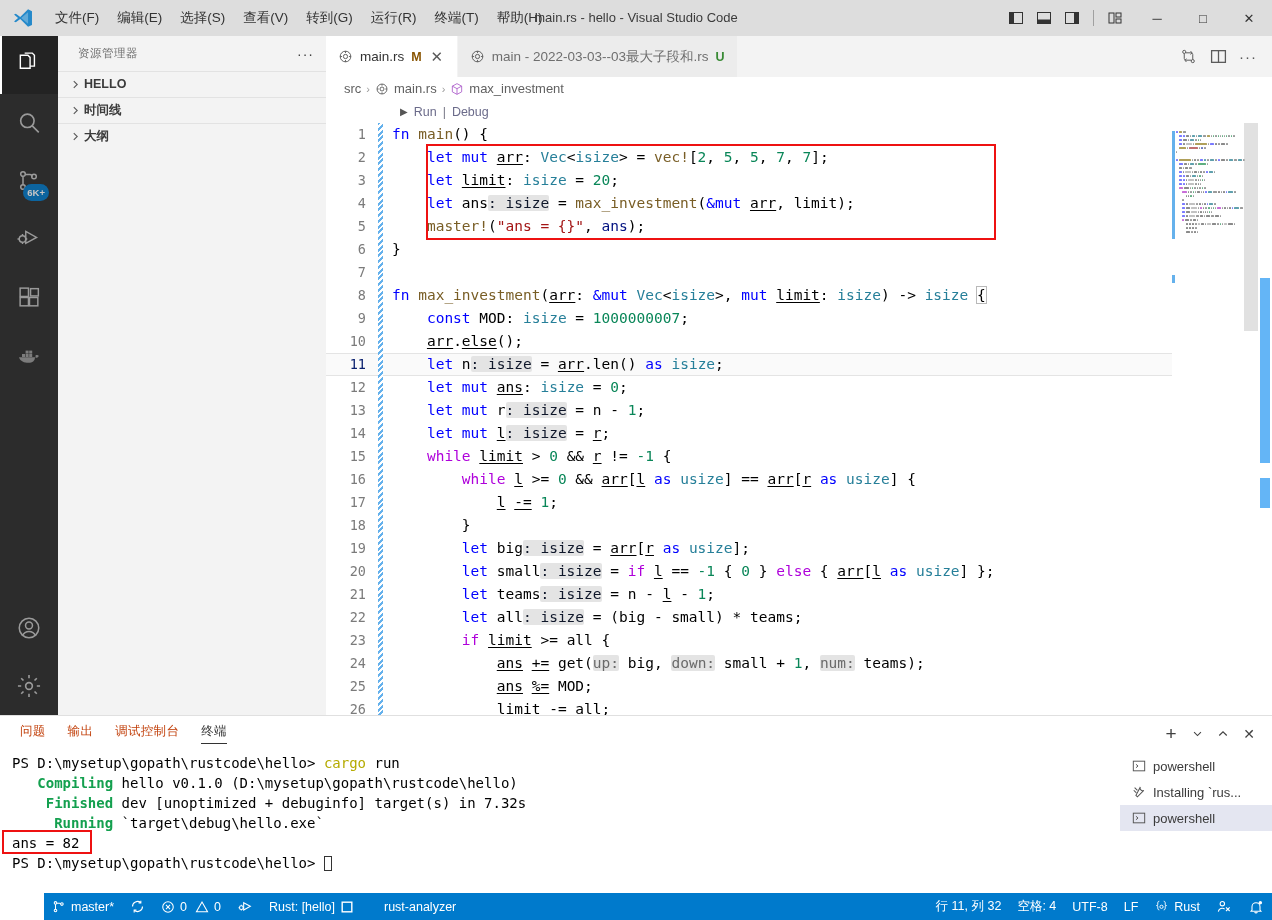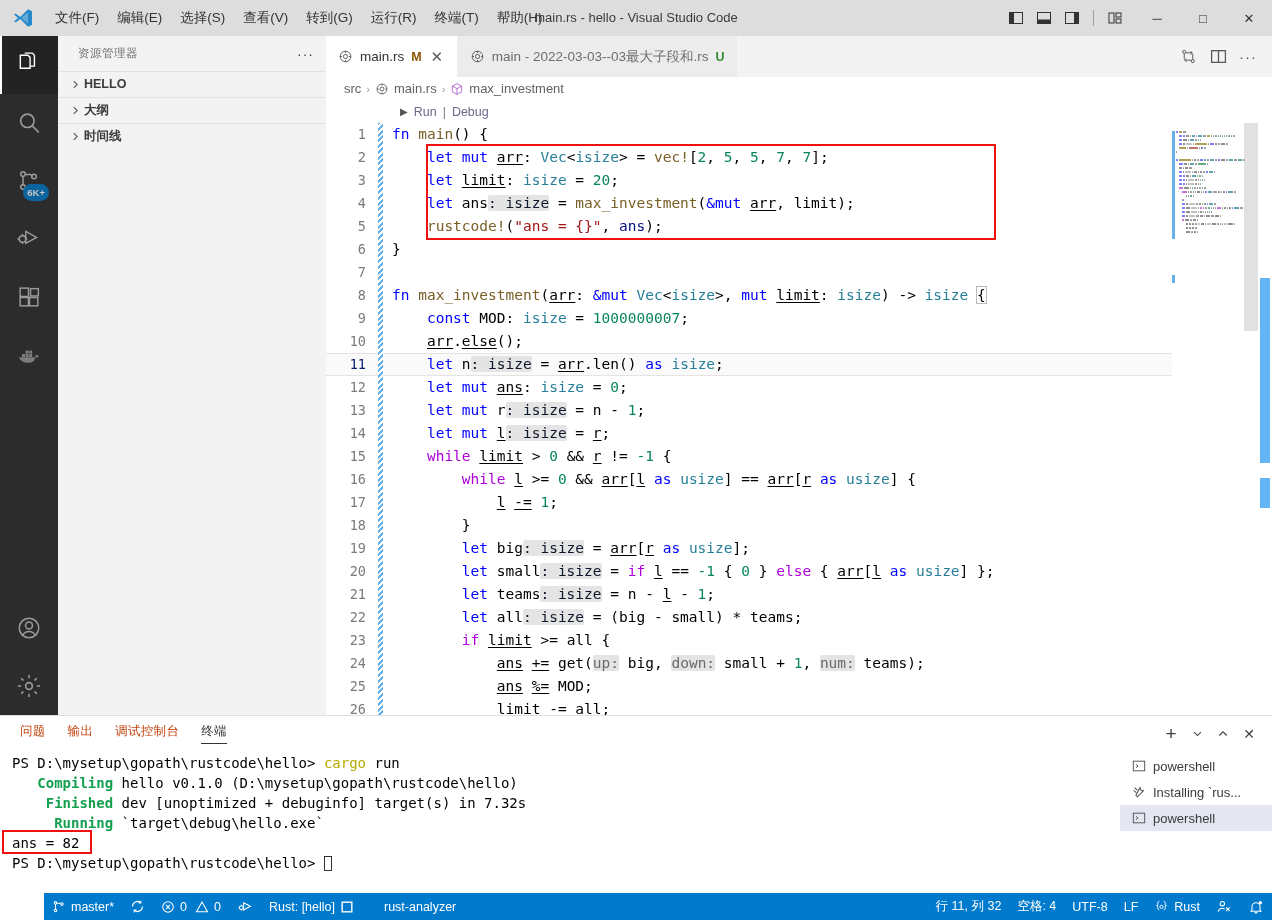--- a/index.html
+++ b/index.html
@@ -332,29 +332,29 @@
             </svg>
         </span>
         <span>HELLO</span>
       </div>
       <div class="sb-row">
         <span class="chev">
           <svg width="11" height="11" viewBox="0 0 16 16" fill="none" stroke="#5a5a5a" stroke-width="1.6">
               <path d="M5.5 3l5 5-5 5"></path>
             </svg>
         </span>
-        <span>大纲</span>
+        <span>时间线</span>
       </div>
       <div class="sb-row">
         <span class="chev">
           <svg width="11" height="11" viewBox="0 0 16 16" fill="none" stroke="#5a5a5a" stroke-width="1.6">
               <path d="M5.5 3l5 5-5 5"></path>
             </svg>
         </span>
-        <span>时间线</span>
+        <span>大纲</span>
       </div>
     </div>
 
     <div class="editor-area">
 
       <div class="tabs">
         <div class="tab active">
           <span>
             <svg width="15" height="15" viewBox="0 0 24 24" fill="none" stroke="#585858" stroke-width="1.5">
               <circle cx="12" cy="12" r="8.5"></circle>
@@ -427,21 +427,21 @@
         <span>|</span>
         <span class="cl-link">Debug</span>
       </div>
 
       <div class="code-wrap">
         <div class="code-scroll" id="code-lines">
             <div class="line"><div class="lno">1</div><div class="gutter-diff mod"></div><div class="codetext"><span class="kw">fn </span><span class="fn">main</span><span class="punc">() {</span></div></div>
             <div class="line"><div class="lno">2</div><div class="gutter-diff mod"></div><div class="codetext"><span>    </span><span class="kw">let </span><span class="kw">mut </span><span class="mutu">arr</span><span class="punc">: </span><span class="typ">Vec</span><span class="punc">&lt;</span><span class="typ">isize</span><span class="punc">&gt; = </span><span class="mac">vec!</span><span class="punc">[</span><span class="num">2</span><span class="punc">, </span><span class="num">5</span><span class="punc">, </span><span class="num">5</span><span class="punc">, </span><span class="num">7</span><span class="punc">, </span><span class="num">7</span><span class="punc">];</span></div></div>
             <div class="line"><div class="lno">3</div><div class="gutter-diff mod"></div><div class="codetext"><span>    </span><span class="kw">let </span><span class="mutu">limit</span><span class="punc">: </span><span class="typ">isize</span><span class="punc"> = </span><span class="num">20</span><span class="punc">;</span></div></div>
             <div class="line"><div class="lno">4</div><div class="gutter-diff mod"></div><div class="codetext"><span>    </span><span class="kw">let </span><span class="op">ans</span><span class="hint">: isize</span><span class="punc"> = </span><span class="fn">max_investment</span><span class="punc">(</span><span class="kw">&amp;mut </span><span class="mutu">arr</span><span class="punc">, </span><span class="op">limit</span><span class="punc">);</span></div></div>
-            <div class="line"><div class="lno">5</div><div class="gutter-diff mod"></div><div class="codetext"><span>    </span><span class="mac">rustcode!</span><span class="punc">(</span><span class="str">"ans = {}"</span><span class="punc">, </span><span class="var">ans</span><span class="punc">);</span></div></div>
+            <div class="line"><div class="lno">5</div><div class="gutter-diff mod"></div><div class="codetext"><span>    </span><span class="mac">master!</span><span class="punc">(</span><span class="str">"ans = {}"</span><span class="punc">, </span><span class="var">ans</span><span class="punc">);</span></div></div>
             <div class="line"><div class="lno">6</div><div class="gutter-diff mod"></div><div class="codetext"><span class="punc">}</span></div></div>
             <div class="line"><div class="lno">7</div><div class="gutter-diff mod"></div><div class="codetext"><span class="punc"></span></div></div>
             <div class="line"><div class="lno">8</div><div class="gutter-diff mod"></div><div class="codetext"><span class="kw">fn </span><span class="fn">max_investment</span><span class="punc">(</span><span class="mutu">arr</span><span class="punc">: </span><span class="kw">&amp;mut </span><span class="typ">Vec</span><span class="punc">&lt;</span><span class="typ">isize</span><span class="punc">&gt;, </span><span class="kw">mut </span><span class="mutu">limit</span><span class="punc">: </span><span class="typ">isize</span><span class="punc">) -&gt; </span><span class="typ">isize</span><span class="punc"> </span><span class="brmatch">{</span></div></div>
             <div class="line"><div class="lno">9</div><div class="gutter-diff mod"></div><div class="codetext"><span>    </span><span class="kw">const </span><span class="op">MOD</span><span class="punc">: </span><span class="typ">isize</span><span class="punc"> = </span><span class="num">1000000007</span><span class="punc">;</span></div></div>
             <div class="line"><div class="lno">10</div><div class="gutter-diff mod"></div><div class="codetext"><span>    </span><span class="mutu">arr</span><span class="punc">.</span><span class="mutu">else</span><span class="punc">();</span></div></div>
             <div class="line current"><div class="lno">11</div><div class="gutter-diff mod"></div><div class="codetext"><span>    </span><span class="kw">let </span><span class="op">n</span><span class="hint">: isize</span><span class="punc"> = </span><span class="mutu">arr</span><span class="punc">.</span><span class="op">len</span><span class="punc">() </span><span class="kw">as </span><span class="typ">isize</span><span class="punc">;</span></div></div>
             <div class="line"><div class="lno">12</div><div class="gutter-diff mod"></div><div class="codetext"><span>    </span><span class="kw">let </span><span class="kw">mut </span><span class="mutu">ans</span><span class="punc">: </span><span class="typ">isize</span><span class="punc"> = </span><span class="num">0</span><span class="punc">;</span></div></div>
             <div class="line"><div class="lno">13</div><div class="gutter-diff mod"></div><div class="codetext"><span>    </span><span class="kw">let </span><span class="kw">mut </span><span class="op">r</span><span class="hint">: isize</span><span class="punc"> = </span><span class="op">n </span><span class="punc">- </span><span class="num">1</span><span class="punc">;</span></div></div>
             <div class="line"><div class="lno">14</div><div class="gutter-diff mod"></div><div class="codetext"><span>    </span><span class="kw">let </span><span class="kw">mut </span><span class="mutu">l</span><span class="hint">: isize</span><span class="punc"> = </span><span class="mutu">r</span><span class="punc">;</span></div></div>
             <div class="line"><div class="lno">15</div><div class="gutter-diff mod"></div><div class="codetext"><span>    </span><span class="kwc">while </span><span class="mutu">limit</span><span class="punc"> &gt; </span><span class="num">0</span><span class="punc"> &amp;&amp; </span><span class="mutu">r</span><span class="punc"> != </span><span class="num">-1</span><span class="punc"> {</span></div></div>

